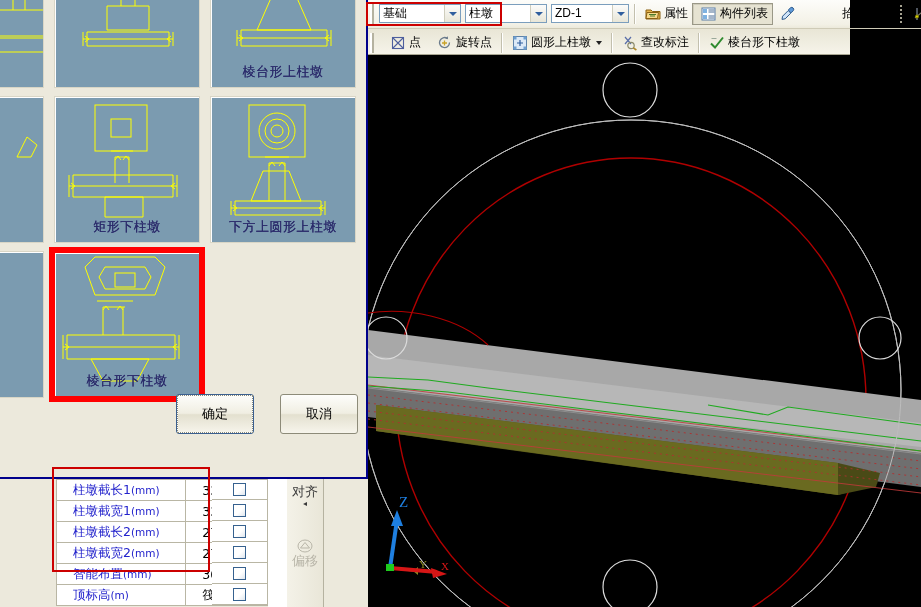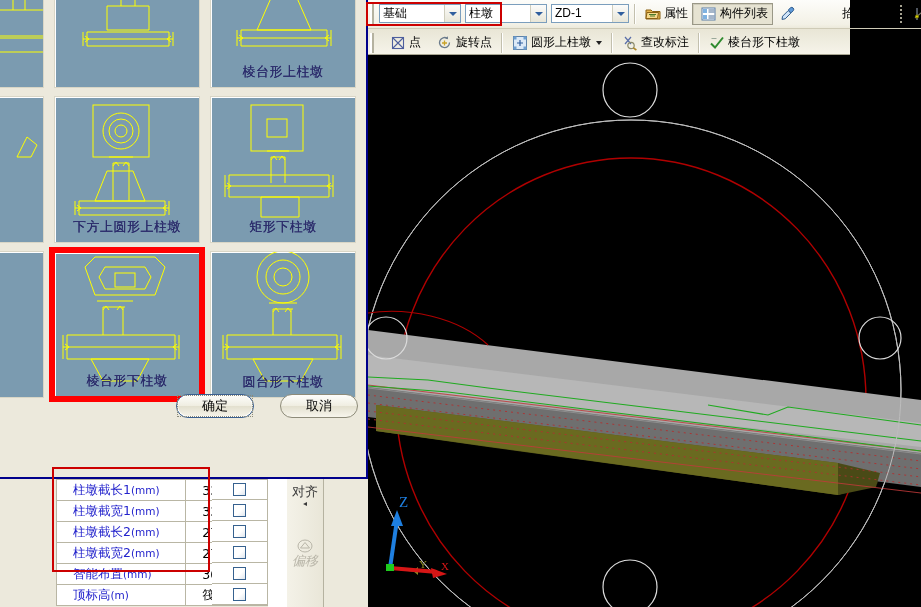--- a/index.html
+++ b/index.html
@@ -113,23 +113,23 @@
   .cell svg{position:absolute;left:0;top:0;}
   .cellLabel{
     position:absolute;left:0;right:0;bottom:6px;text-align:center;
     font-size:13px;color:#2b2b6b;font-family:"DejaVu Sans",sans-serif;
     letter-spacing:0.5px;
     text-shadow:0 0 0 #2b2b6b;
   }
 
   #dlgButtons{position:absolute;left:0;top:452px;width:472px;height:40px;}
   .dlgBtn{
-    position:absolute;top:8px;width:78px;height:24px;
+    position:absolute;top:8px;width:78px;height:40px;
     background:linear-gradient(to bottom,#fdfdfb 0%,#f0eee2 48%,#e3e0cf 52%,#f7f5ec 100%);
-    border:1px solid #8d8b79;border-radius:12px;
+    border:1px solid #8d8b79;border-radius:3px;
     display:flex;align-items:center;justify-content:center;
     font-size:13px;color:#000;box-sizing:border-box;
   }
   .dlgBtn.def{border:1px solid #3a5f8f;box-shadow:inset 0 0 0 1px #fdfdfb;}
   .dlgBtn.def .inner{
     width:100%;height:100%;display:flex;align-items:center;justify-content:center;
     border:1px dotted #8a8a7a;box-sizing:border-box;
   }
 
   
@@ -171,21 +171,21 @@
   #sideBar{
     position:absolute;left:286px;top:0;width:36px;height:128px;
     background:linear-gradient(to right,#f4f2e8,#e9e6d8);
     border-left:1px solid #fff;border-right:1px solid #b5b2a0;
   }
   .sideItem{
     position:absolute;left:0;width:36px;text-align:center;
     font-size:13px;line-height:14px;color:#3a3a3a;
     font-family:"DejaVu Sans",sans-serif;
   }
-  .sideItem.dim{color:#b9b6a9;font-style:italic;}
+  .sideItem.dim{color:#b9b6a9;}
   #propPanelLeftEdge{
     position:absolute;left:0;top:0;width:56px;height:128px;background:#ece9dc;
   }
   #propRight{
     position:absolute;left:322px;top:0;width:46px;height:128px;background:#ece9dc;
   }
 
   
   .anno{position:absolute;border:2px solid #cc0000;box-sizing:border-box;pointer-events:none;}
   #annoTop{left:366px;top:2px;width:136px;height:24px;}
@@ -456,20 +456,40 @@
       </div>
 
       <div class="cellwrap">
         <div class="cell">
           <svg width="146" height="145" viewBox="0 0 146 145">
             <g stroke="#ffff00" stroke-width="1" fill="none">
               <path d="M128 40 l10 8 -6 12 h-14z"></path>
             </g>
           </svg>
           <span class="cellLabel"></span>
+        </div>
+      </div>
+
+      <div class="cellwrap">
+        <div class="cell">
+          <svg width="146" height="145" viewBox="0 0 146 145">
+            <g stroke="#ffff00" stroke-width="1" fill="none">
+              <rect x="40" y="8" width="52" height="46"></rect>
+              <rect x="56" y="22" width="20" height="18"></rect>
+              <path d="M56 54 h22 M60 60 h14"></path>
+              <path d="M60 60 v26 M74 60 v26"></path>
+              <path d="M60 63 l3 -4 3 4M74 63 l-3 -4 -3 4"></path>
+              <path d="M18 78 h100 v22 h-100z"></path>
+              <path d="M14 78 v22 M122 78 v22"></path>
+              <path d="M14 89 h108"></path>
+              <path d="M16 86 l4 3 -4 3M120 86 l-4 3 4 3"></path>
+              <path d="M50 100 h38 v20 h-38z"></path>
+            </g>
+          </svg>
+          <span class="cellLabel">矩形下柱墩</span>
         </div>
       </div>
 
       <div class="cellwrap">
         <div class="cell">
           <svg width="146" height="145" viewBox="0 0 146 145">
             <g stroke="#ffff00" stroke-width="1" fill="none">
               <rect x="38" y="8" width="56" height="52"></rect>
               <circle cx="66" cy="34" r="18"></circle>
               <circle cx="66" cy="34" r="12"></circle>
@@ -483,40 +503,20 @@
               <path d="M20 111 h94"></path>
               <path d="M22 108 l4 3 -4 3M112 108 l-4 3 4 3"></path>
             </g>
           </svg>
           <span class="cellLabel">下方上圆形上柱墩</span>
         </div>
       </div>
 
       <div class="cellwrap">
         <div class="cell">
-          <svg width="146" height="145" viewBox="0 0 146 145">
-            <g stroke="#ffff00" stroke-width="1" fill="none">
-              <rect x="40" y="8" width="52" height="46"></rect>
-              <rect x="56" y="22" width="20" height="18"></rect>
-              <path d="M56 54 h22 M60 60 h14"></path>
-              <path d="M60 60 v26 M74 60 v26"></path>
-              <path d="M60 63 l3 -4 3 4M74 63 l-3 -4 -3 4"></path>
-              <path d="M18 78 h100 v22 h-100z"></path>
-              <path d="M14 78 v22 M122 78 v22"></path>
-              <path d="M14 89 h108"></path>
-              <path d="M16 86 l4 3 -4 3M120 86 l-4 3 4 3"></path>
-              <path d="M50 100 h38 v20 h-38z"></path>
-            </g>
-          </svg>
-          <span class="cellLabel">矩形下柱墩</span>
-        </div>
-      </div>
-
-      <div class="cellwrap">
-        <div class="cell">
           <svg width="146" height="145" viewBox="0 0 146 145"></svg>
           <span class="cellLabel"></span>
         </div>
       </div>
 
       <div class="cellwrap sel">
         <div class="cell">
           <svg width="146" height="145" viewBox="0 0 146 145">
             <g stroke="#ffff00" stroke-width="1" fill="none">
               <path d="M40 4 h60 l10 10 -10 28 h-60 l-10 -28z"></path>
@@ -529,40 +529,20 @@
               <path d="M8 82 v24 M124 82 v24"></path>
               <path d="M8 94 h116"></path>
               <path d="M10 91 l4 3 -4 3M122 91 l-4 3 4 3"></path>
               <path d="M36 106 l12 22 h34 l12 -22z"></path>
             </g>
           </svg>
           <span class="cellLabel">棱台形下柱墩</span>
         </div>
       </div>
 
-      <div class="cellwrap">
-        <div class="cell">
-          <svg width="146" height="145" viewBox="0 0 146 145">
-            <g stroke="#ffff00" stroke-width="1" fill="none">
-              <circle cx="72" cy="25" r="26"></circle>
-              <circle cx="72" cy="25" r="17"></circle>
-              <circle cx="72" cy="25" r="9"></circle>
-              <path d="M58 51 h28 M62 57 h20"></path>
-              <path d="M62 57 v26 M80 57 v26"></path>
-              <path d="M62 60 l3 -4 3 4M80 60 l-3 -4 -3 4"></path>
-              <path d="M16 83 h110 v24 h-110z"></path>
-              <path d="M12 83 v24 M130 83 v24"></path>
-              <path d="M12 95 h118"></path>
-              <path d="M14 92 l4 3 -4 3M128 92 l-4 3 4 3"></path>
-              <path d="M42 107 l12 22 h36 l12 -22z"></path>
-            </g>
-          </svg>
-          <span class="cellLabel">圆台形下柱墩</span>
-        </div>
-      </div>
 
     </div>
   </div>
 
   <div id="dlgButtons">
     <div class="dlgBtn def" style="left:286px;">
       <span class="inner">确定</span>
     </div>
     <div class="dlgBtn" style="left:390px;">取消</div>
   </div>

